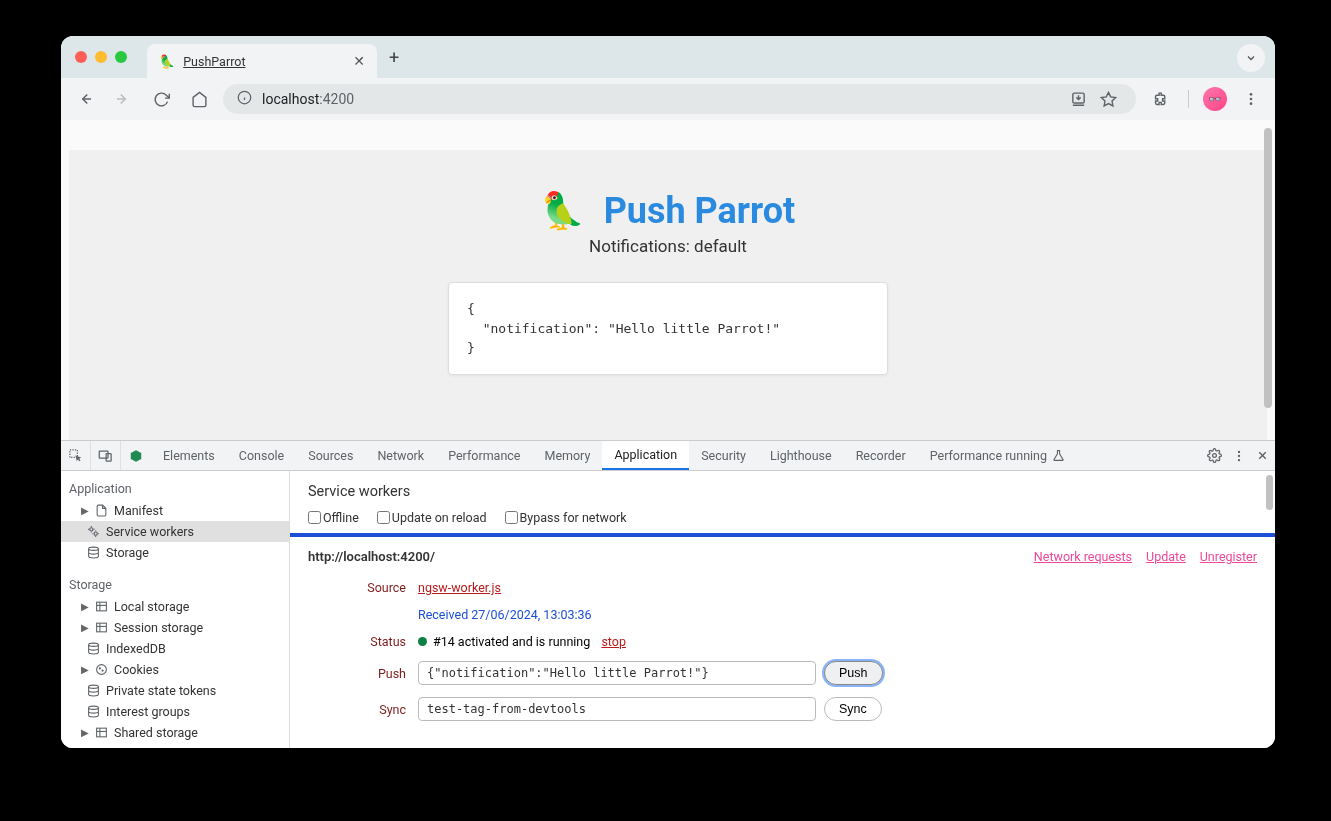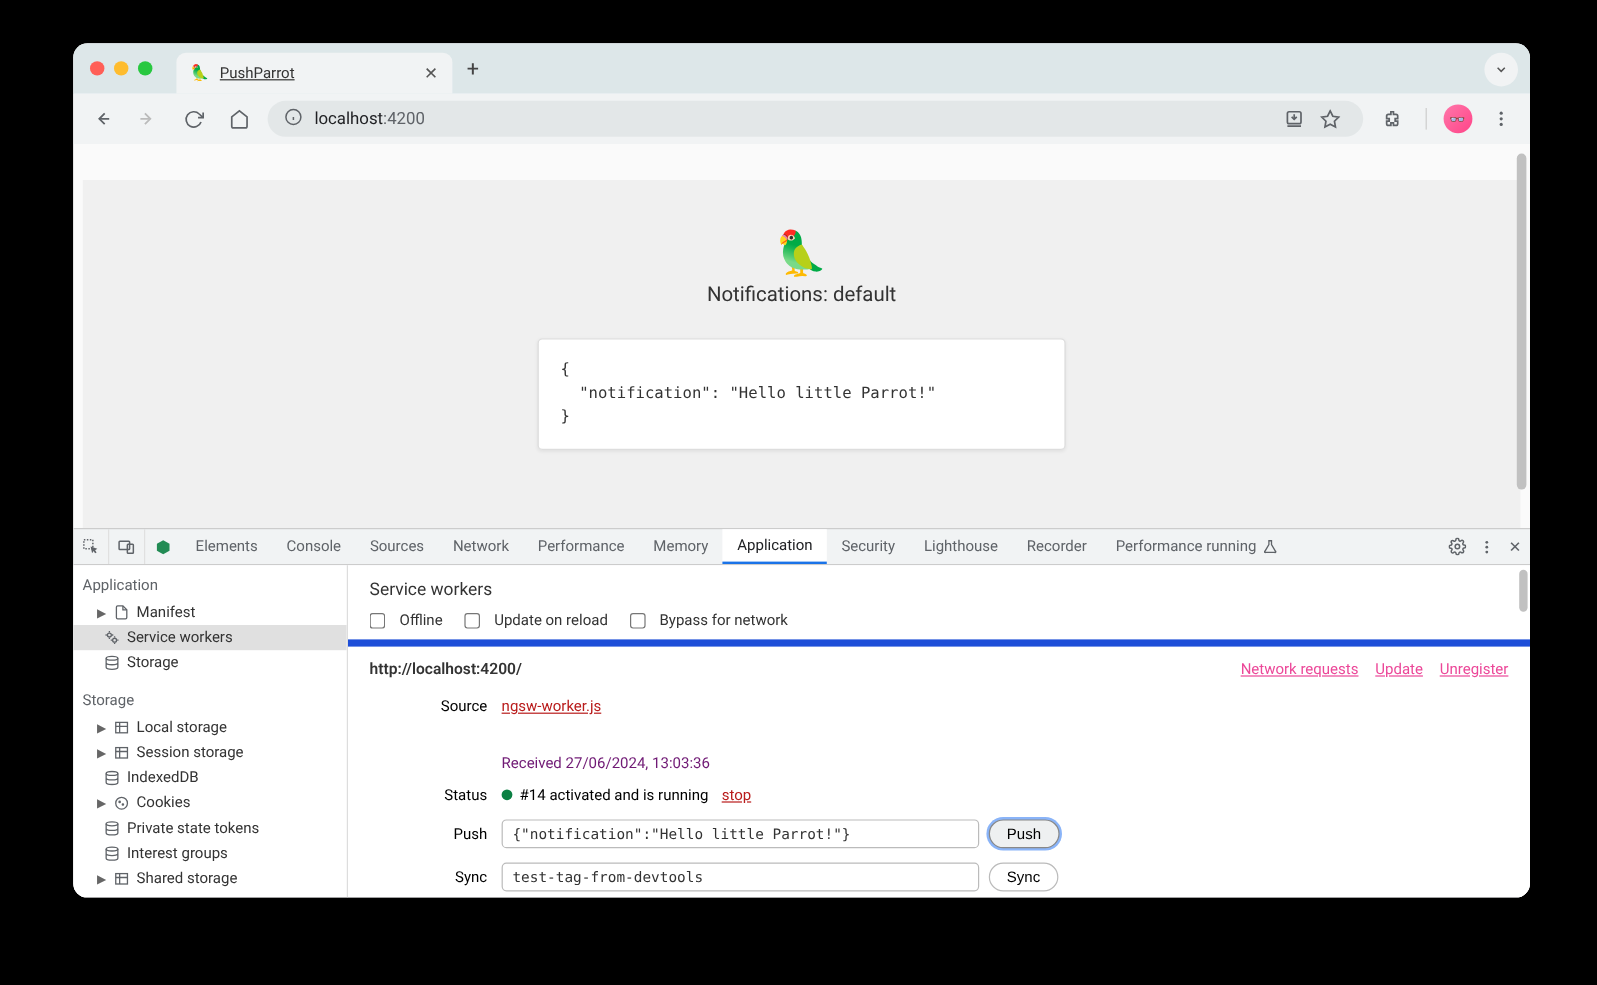--- a/index.html
+++ b/index.html
@@ -170,30 +170,30 @@
     .dt-side-item { padding: 3px 8px 3px 20px; display:flex; align-items:center; gap:6px; color:#333; cursor:pointer; }
     .dt-side-item.lv2 { padding-left: 26px; }
     .dt-side-item.active { background:#e0e0e0; }
     .tri { display:inline-block; width:8px; color:#666; font-size:10px; }
     .dt-side-item svg { flex-shrink: 0; }
     .dt-main { flex:1; overflow:auto; position:relative; }
     .dt-main-scroll { position:absolute; right:2px; top:4px; width:7px; height:35px; background:#c1c1c1; border-radius:4px; }
     .dt-header { padding: 12px 18px 8px; }
     .dt-h { font-size: 14.5px; color:#333; margin-bottom:10px; }
     .dt-checks { display:flex; gap:18px; font-size:12.5px; color:#333; }
-    .dt-checks label { display:flex; align-items:center; gap:12px; }
-    .dt-sw-block { border-top:6px solid #1d4ed8; padding: 12px 18px; }
+    .dt-checks label { display:flex; align-items:center; gap:2px; }
+    .dt-sw-block { border-top:4px solid #1d4ed8; padding: 12px 18px; }
     .dt-sw-head { display:flex; align-items:center; }
     .dt-sw-url { font-size:13px; font-weight:600; color:#333; }
     .dt-sw-links { margin-left:auto; display:flex; gap:14px; font-size:12.5px; }
     .dt-sw-links a { color:#ec4899; text-decoration:underline; cursor:pointer; }
     .dt-grid { margin-top:16px; display:grid; grid-template-columns: 110px 1fr; row-gap:12px; font-size:12.5px; align-items:center; }
-    .dt-label { text-align:right; padding-right:12px; color:#000000; }
+    .dt-label { text-align:right; padding-right:12px; color:#7f1d1d; }
     .dt-val a { color:#b91c1c; text-decoration:underline; }
-    .dt-received { color:#701a75;margin-top:20px; }
+    .dt-received { color:#1d4ed8; }
     .status-dot { display:inline-block; width:9px; height:9px; border-radius:50%; background:#0b8043; margin-right:6px; }
     .inline-link { color:#1a73e8; text-decoration:underline; margin-left:8px; cursor:pointer; }
     .dt-input-row { display:flex; gap:8px; align-items:center; }
     .dt-input {
       font-family: Menlo, Consolas, monospace;
       font-size: 12px;
       border:1px solid #bbb;
       border-radius:4px;
       padding:4px 8px;
       width: 398px;
@@ -305,20 +305,21 @@
     </div>
   </div>
 
   <div class="content-area">
 
     <div class="page-viewport">
       <div class="page-scroll"></div>
       <div class="page-inner">
         <div class="app-title">
           <span>🦜</span>
+          <span>Push Parrot</span>
         </div>
         <div class="app-sub">Notifications: default</div>
         <div class="json-card">{
   "notification": "Hello little Parrot!"
 }</div>
       </div>
     </div>
 
     <div class="devtools">
       <div class="dt-tabs">

